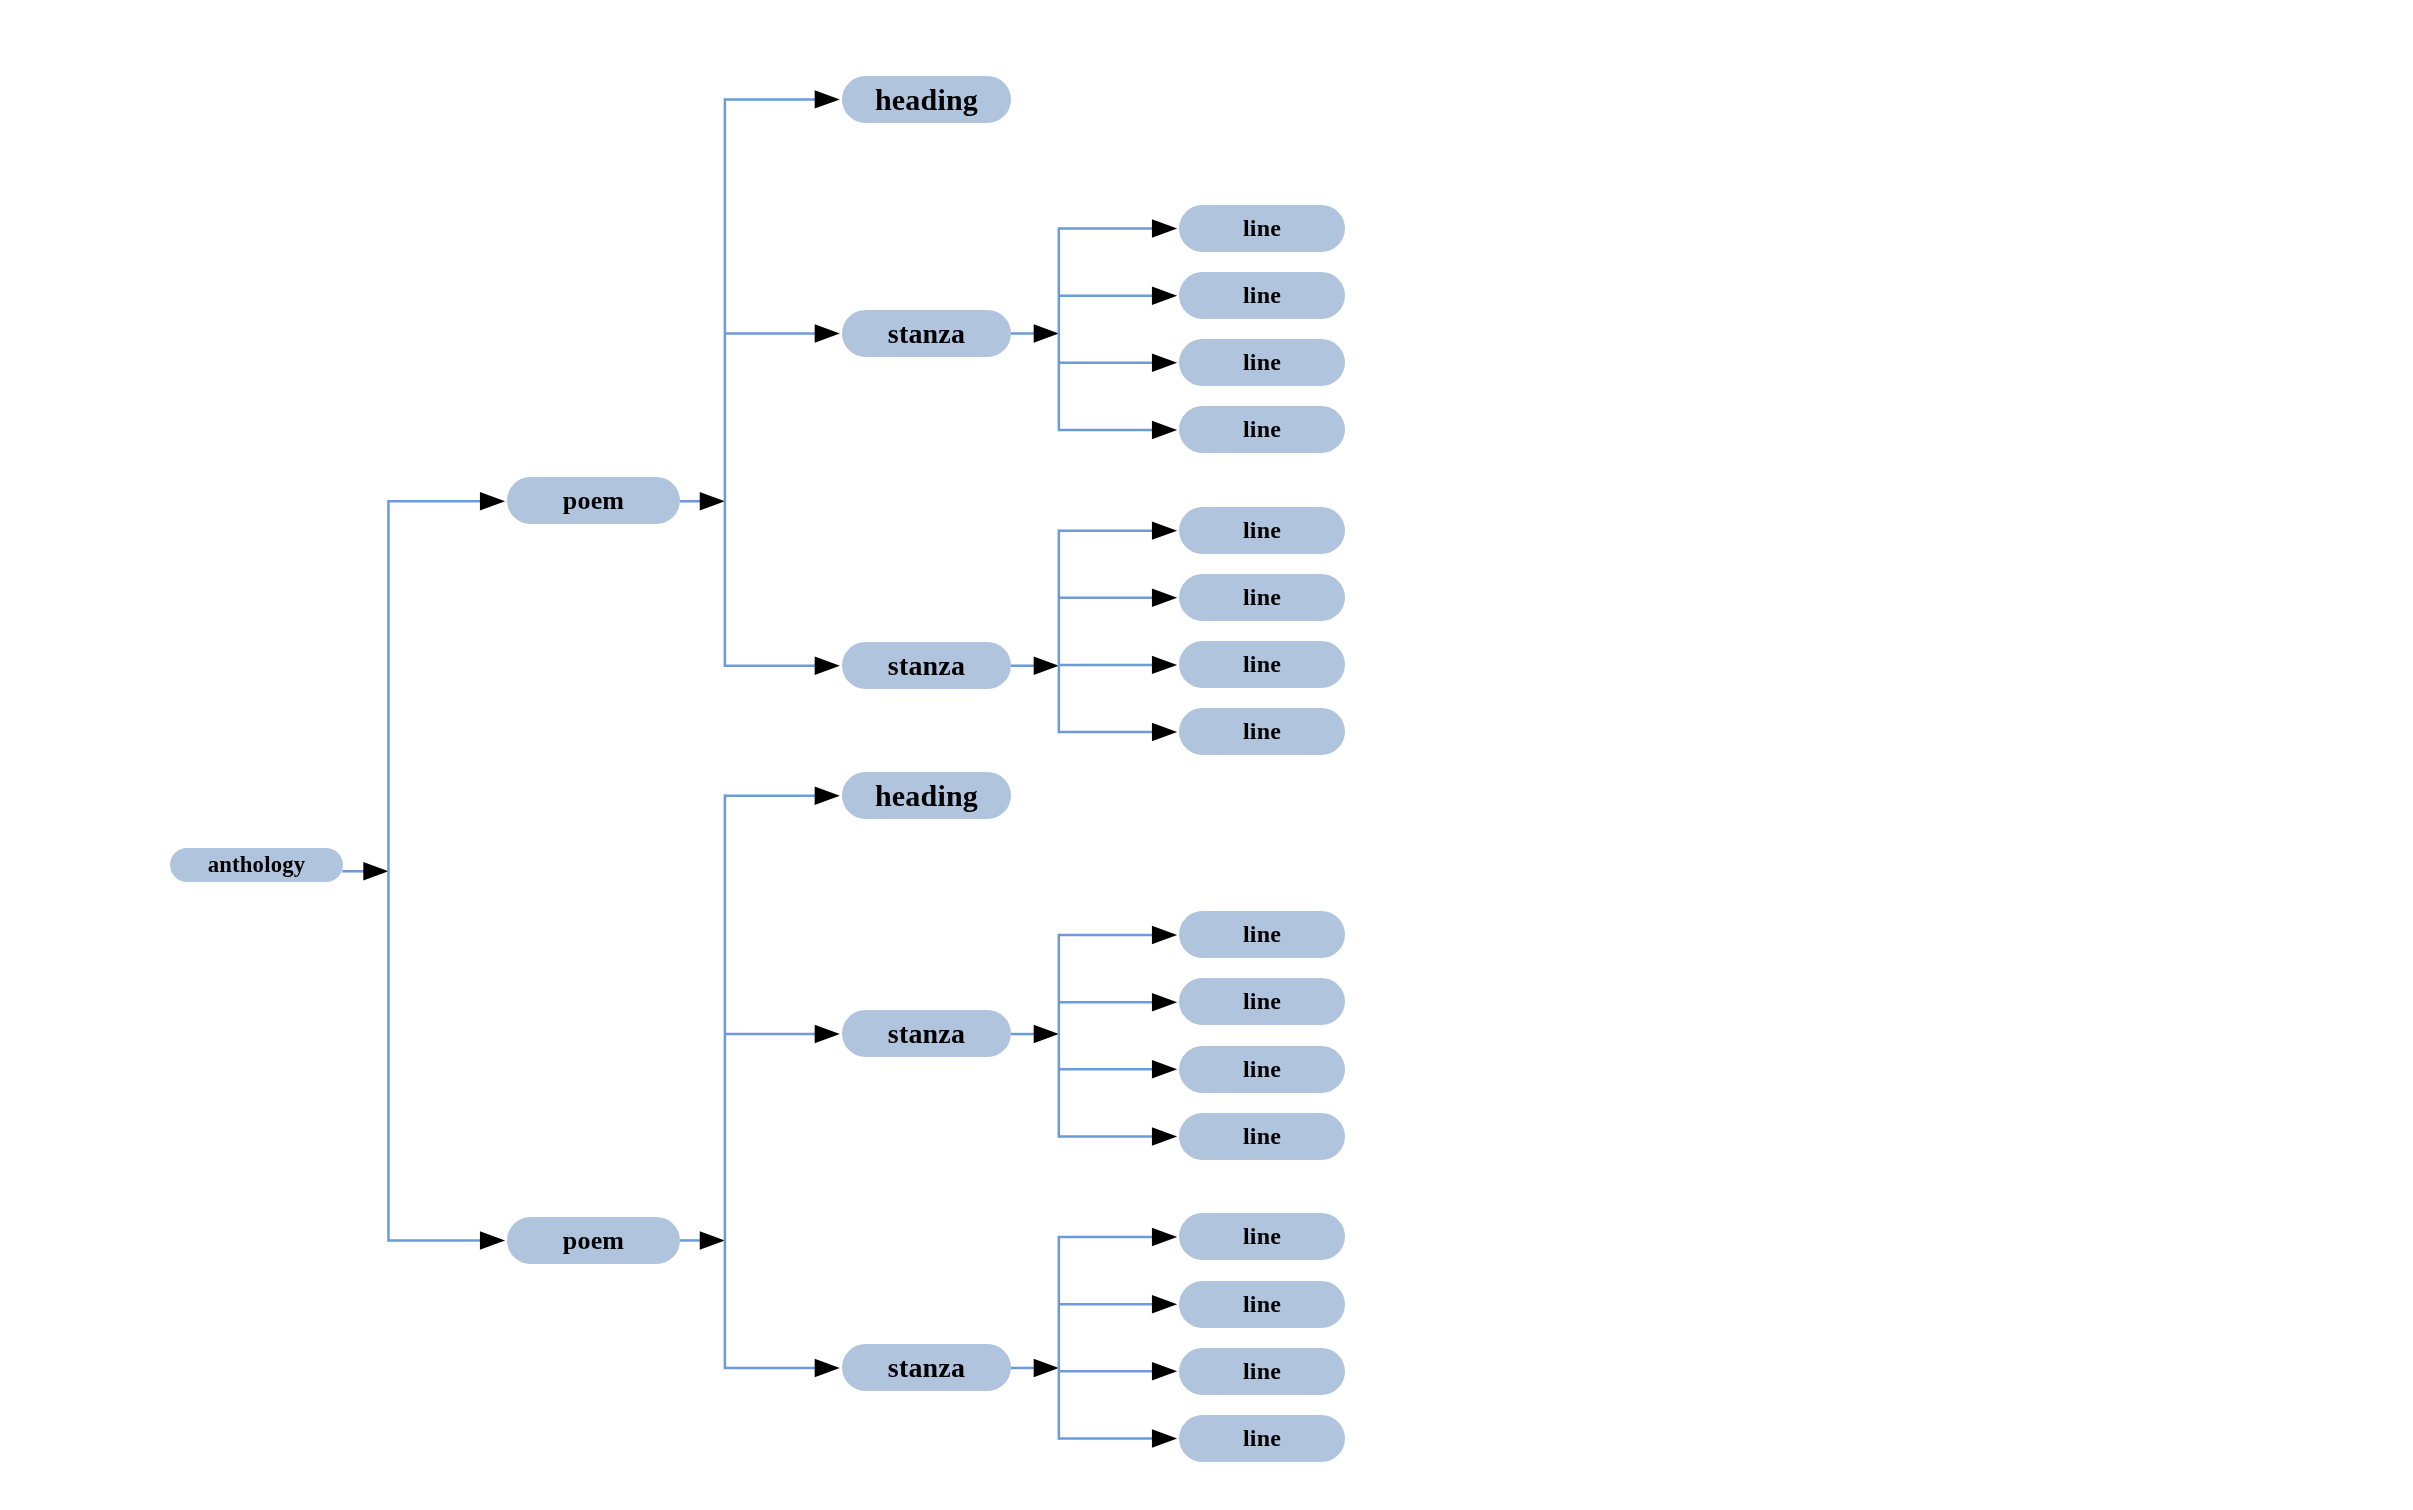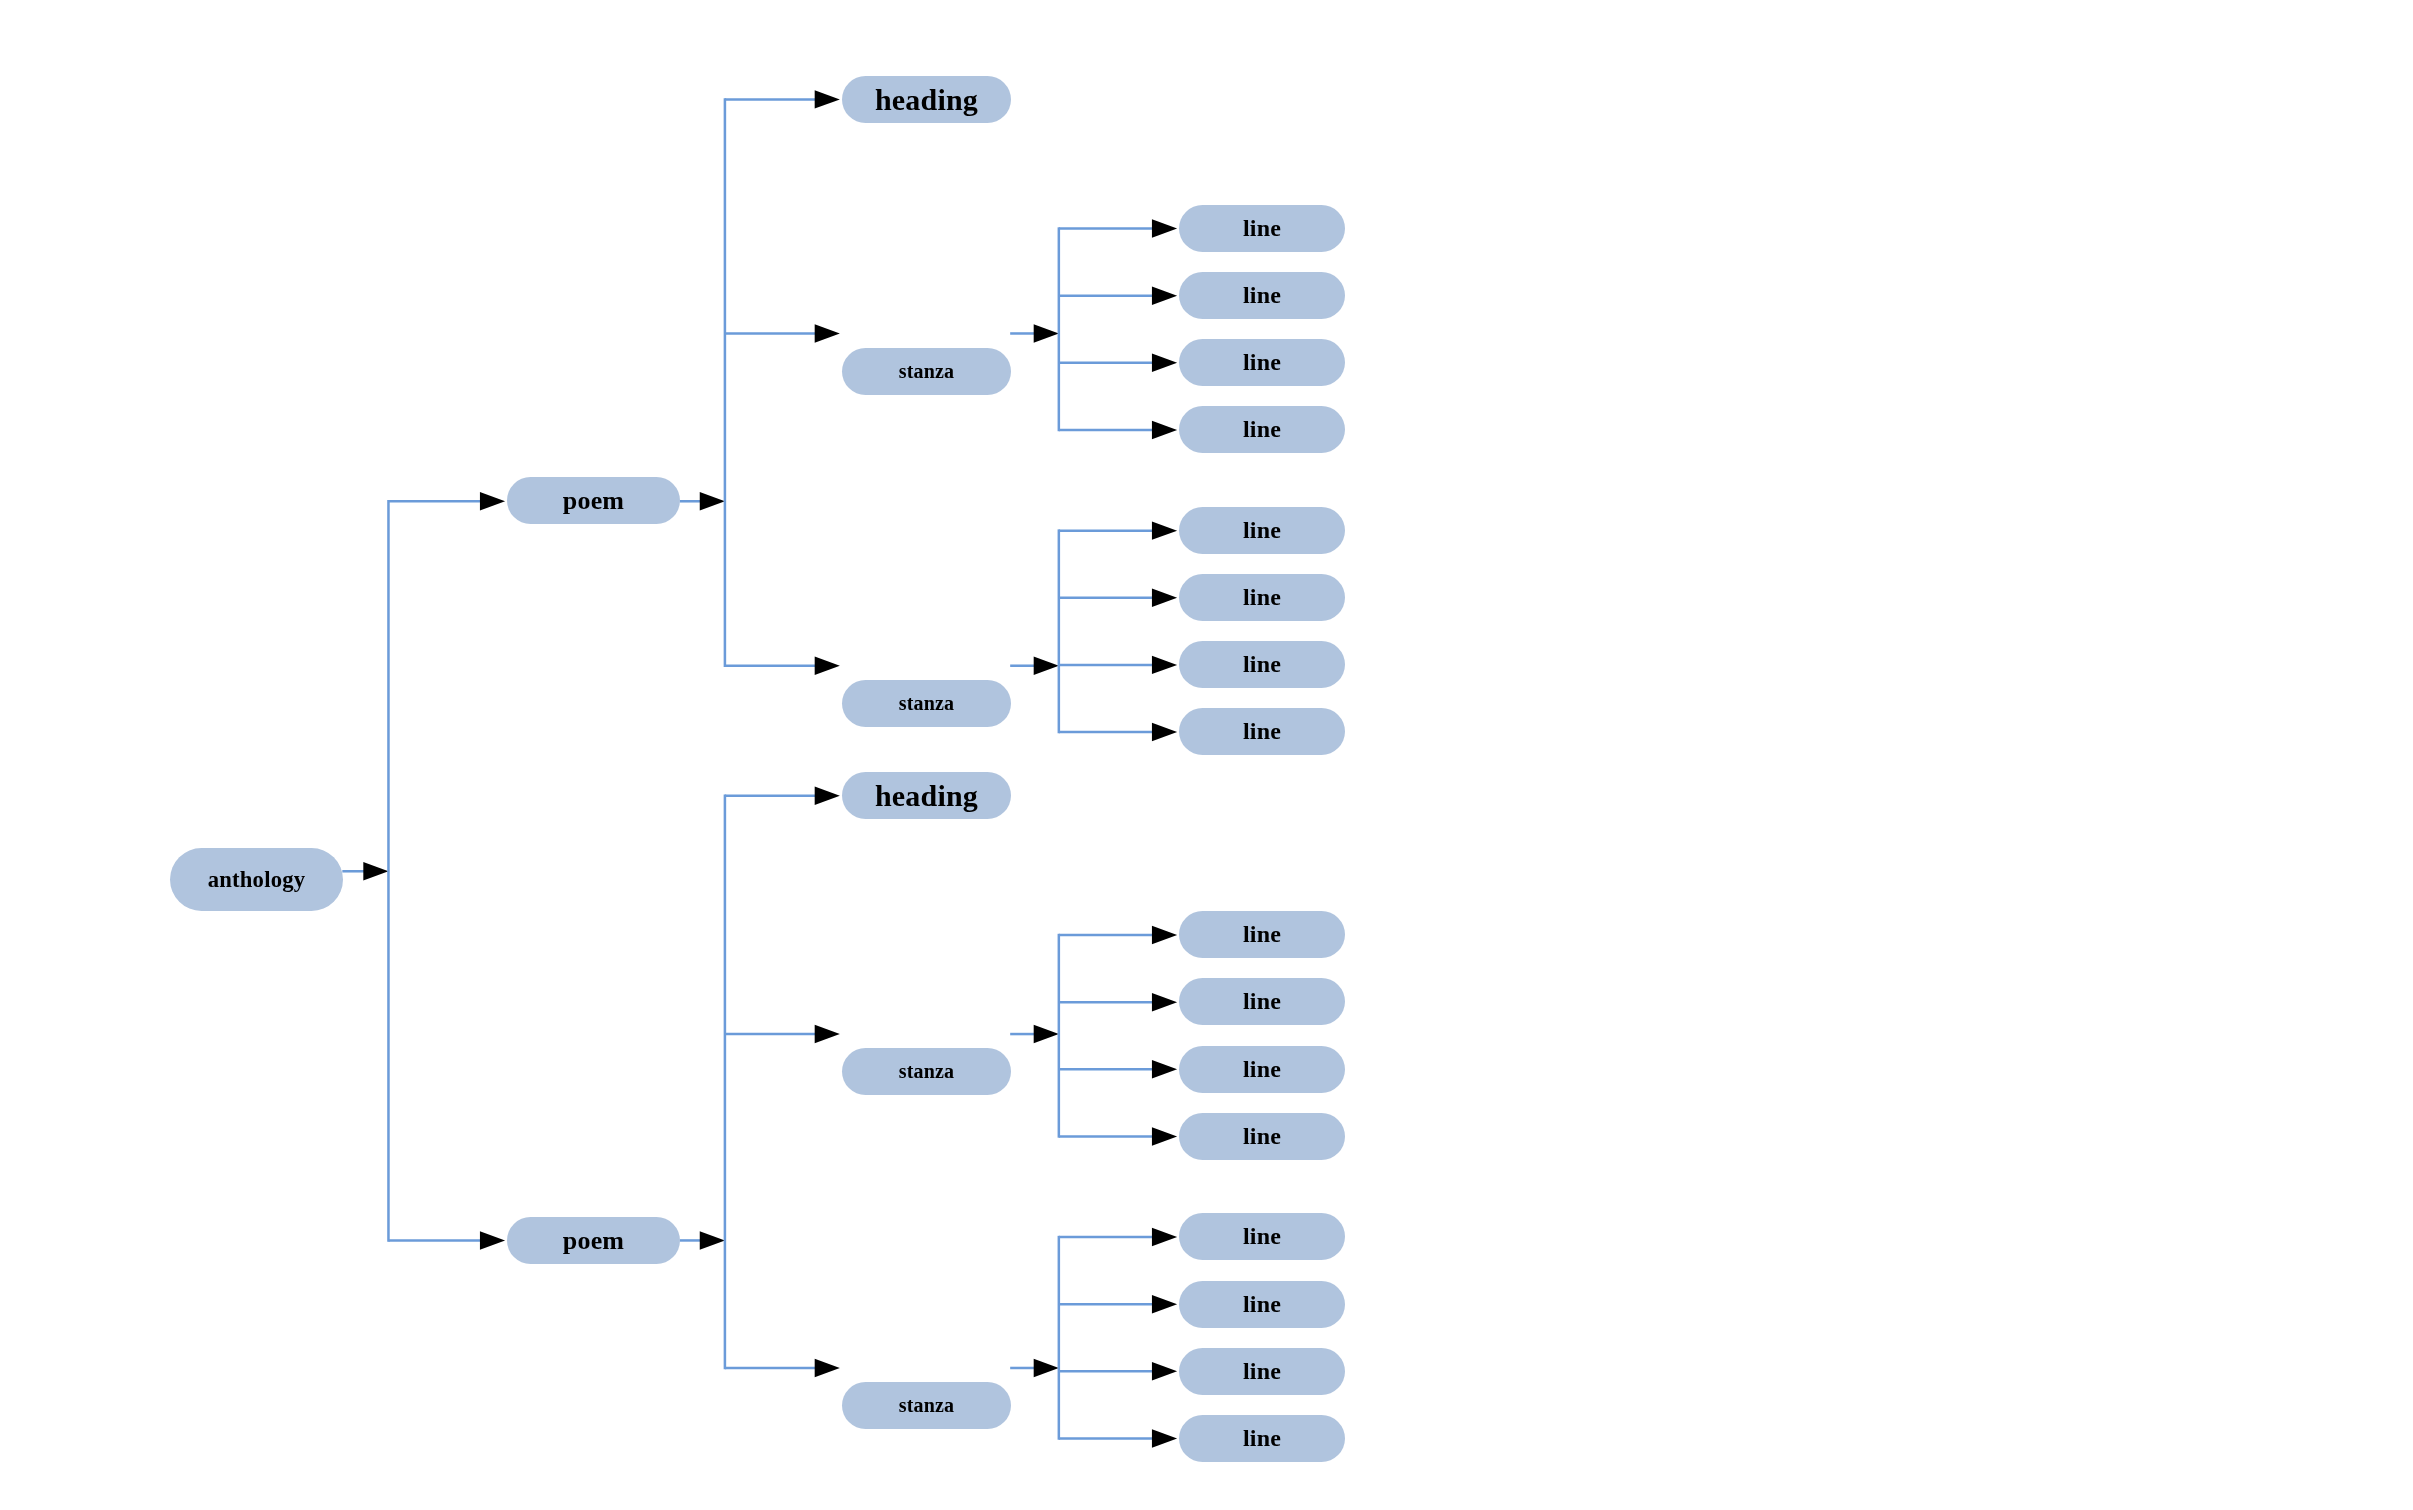--- a/index.html
+++ b/index.html
@@ -36,21 +36,21 @@
     color: #000000;
     font-weight: bold;
     font-family: "Liberation Serif", "DejaVu Serif", serif;
     white-space: nowrap;
     letter-spacing: 0.2px;
     user-select: none;
   }
   .node.root    { font-size: 22.7px; }
   .node.poem    { font-size: 26px; }
   .node.heading { font-size: 30px; }
-  .node.stanza  { font-size: 20px; margin-top: 38px; }
+  .node.stanza  { font-size: 28px; }
   .node.line    { font-size: 24px; }
 </style>
 </head>
 <body>
 
 <div id="canvas">
   <svg id="edges" width="2413" height="1511" viewBox="0 0 2876 1800" xmlns="http://www.w3.org/2000/svg">
       <g>
         <line x1="408" y1="1038" x2="435" y2="1038" stroke="#6b9bd9" stroke-width="3" stroke-linecap="butt"></line>
         <polygon points="433,1027 463,1038 433,1049" fill="#000000"></polygon>
@@ -191,21 +191,21 @@
       <g>
         <line x1="1262" y1="1634" x2="1375" y2="1634" stroke="#6b9bd9" stroke-width="3" stroke-linecap="butt"></line>
         <polygon points="1373,1623 1403,1634 1373,1645" fill="#000000"></polygon>
       </g>
       <g>
         <line x1="1262" y1="1714" x2="1375" y2="1714" stroke="#6b9bd9" stroke-width="3" stroke-linecap="butt"></line>
         <polygon points="1373,1703 1403,1714 1373,1725" fill="#000000"></polygon>
       </g>
     </svg>
   <div id="node-layer">
-      <div class="node root" style="left: 170px; top: 848px; width: 173px; height: 63px; background: rgb(176, 196, 222); color: rgb(0, 0, 0);">
+      <div class="node root" style="left: 170px; top: 848px; width: 173px; height: 34px; background: rgb(176, 196, 222); color: rgb(0, 0, 0);">
         <span>anthology</span>
       </div>
       <div class="node poem" style="left: 507px; top: 477px; width: 173px; height: 47px; background: rgb(176, 196, 222); color: rgb(0, 0, 0);">
         <span>poem</span>
       </div>
       <div class="node poem" style="left: 507px; top: 1217px; width: 173px; height: 47px; background: rgb(176, 196, 222); color: rgb(0, 0, 0);">
         <span>poem</span>
       </div>
       <div class="node heading" style="left: 842px; top: 76px; width: 169px; height: 47px; background: rgb(176, 196, 222); color: rgb(0, 0, 0);">
         <span>heading</span>

